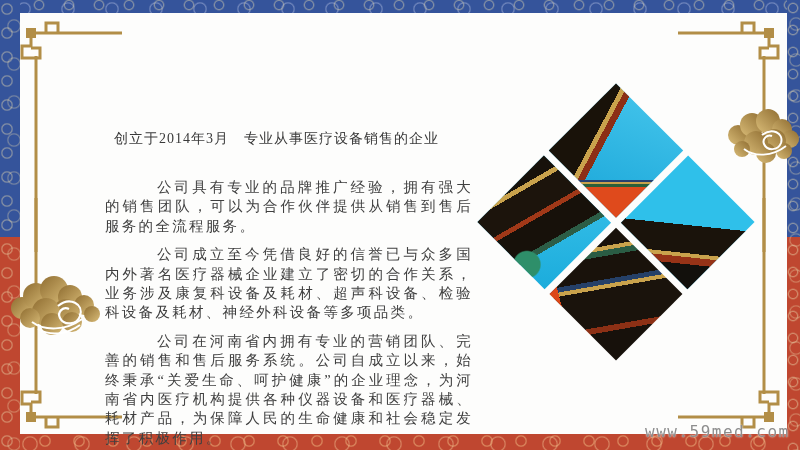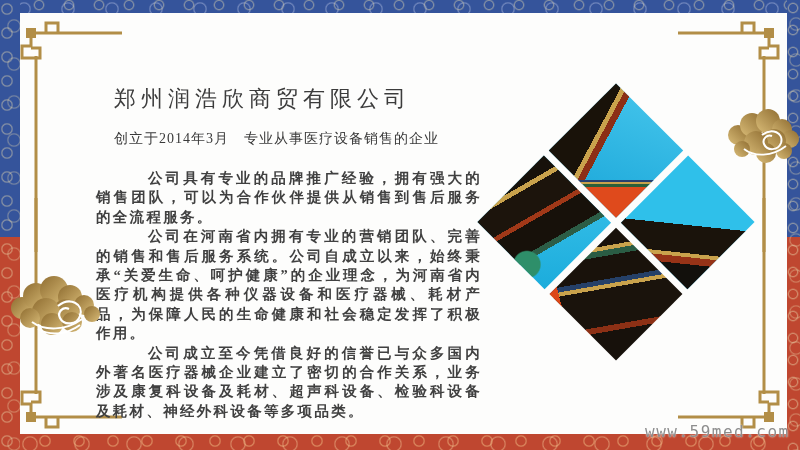--- a/index.html
+++ b/index.html
@@ -55,21 +55,21 @@
   }
   .subtitle{
     position:absolute;left:114px;top:130px;z-index:2;
     font-size:14px;letter-spacing:1px;color:#3a3a3a;white-space:nowrap;
   }
   .body-text{
     position:absolute;left:96px;top:169px;width:386px;z-index:2;
     font-size:14.5px;line-height:19.4px;letter-spacing:2.3px;color:#404040;
     text-align:justify;
   }
-  .body-text p{margin:0;text-indent:52px;font-weight:bold;}
+  .body-text p{margin:9px;text-indent:52px;}
   
   .diamond{
     position:absolute;left:518px;top:124px;width:196px;height:196px;z-index:2;
     transform:rotate(45deg);
     display:grid;grid-template-columns:1fr 1fr;grid-template-rows:1fr 1fr;gap:7px;
   }
   .tile{position:relative;overflow:hidden;}
   .ph{position:absolute;width:150%;height:150%;left:-25%;top:-25%;transform:rotate(-45deg);}
   .ph-top{
     background-image:
@@ -168,27 +168,26 @@
         <circle cx="52" cy="36" r="12"></circle>
       <circle cx="34" cy="38" r="12"></circle>
         <circle cx="20" cy="44" r="8"></circle>
       <circle cx="44" cy="48" r="10"></circle>
         <circle cx="62" cy="46" r="8"></circle>
     </g>
     <path d="M40,30 c10,-8 22,-2 19,8 c-3,8 -14,8 -17,1 c-2,-5 3,-10 8,-8" stroke="#ffffff" stroke-width="2" fill="none"></path>
     <path d="M22,44 c10,8 28,8 42,-3" stroke="#ffffff" stroke-width="1.8" fill="none"></path>
   </svg>
 
-  <div class="title">郑州润浩欣商贸有限公司</div>
   <div class="subtitle">创立于2014年3月　专业从事医疗设备销售的企业</div>
 
   <div class="body-text">
     <p>公司具有专业的品牌推广经验，拥有强大的销售团队，可以为合作伙伴提供从销售到售后服务的全流程服务。</p>
+    <p>公司成立至今凭借良好的信誉已与众多国内外著名医疗器械企业建立了密切的合作关系，业务涉及康复科设备及耗材、超声科设备、检验科设备及耗材、神经外科设备等多项品类。</p>
     <p>公司在河南省内拥有专业的营销团队、完善的销售和售后服务系统。公司自成立以来，始终秉承“关爱生命、呵护健康”的企业理念，为河南省内医疗机构提供各种仪器设备和医疗器械、耗材产品，为保障人民的生命健康和社会稳定发挥了积极作用。</p>
-    <p>公司成立至今凭借良好的信誉已与众多国内外著名医疗器械企业建立了密切的合作关系，业务涉及康复科设备及耗材、超声科设备、检验科设备及耗材、神经外科设备等多项品类。</p>
   </div>
 
   <div class="diamond">
     <div class="tile">
       <div class="ph ph-top"></div>
     </div>
     <div class="tile">
       <div class="ph ph-right"></div>
     </div>
     <div class="tile">

